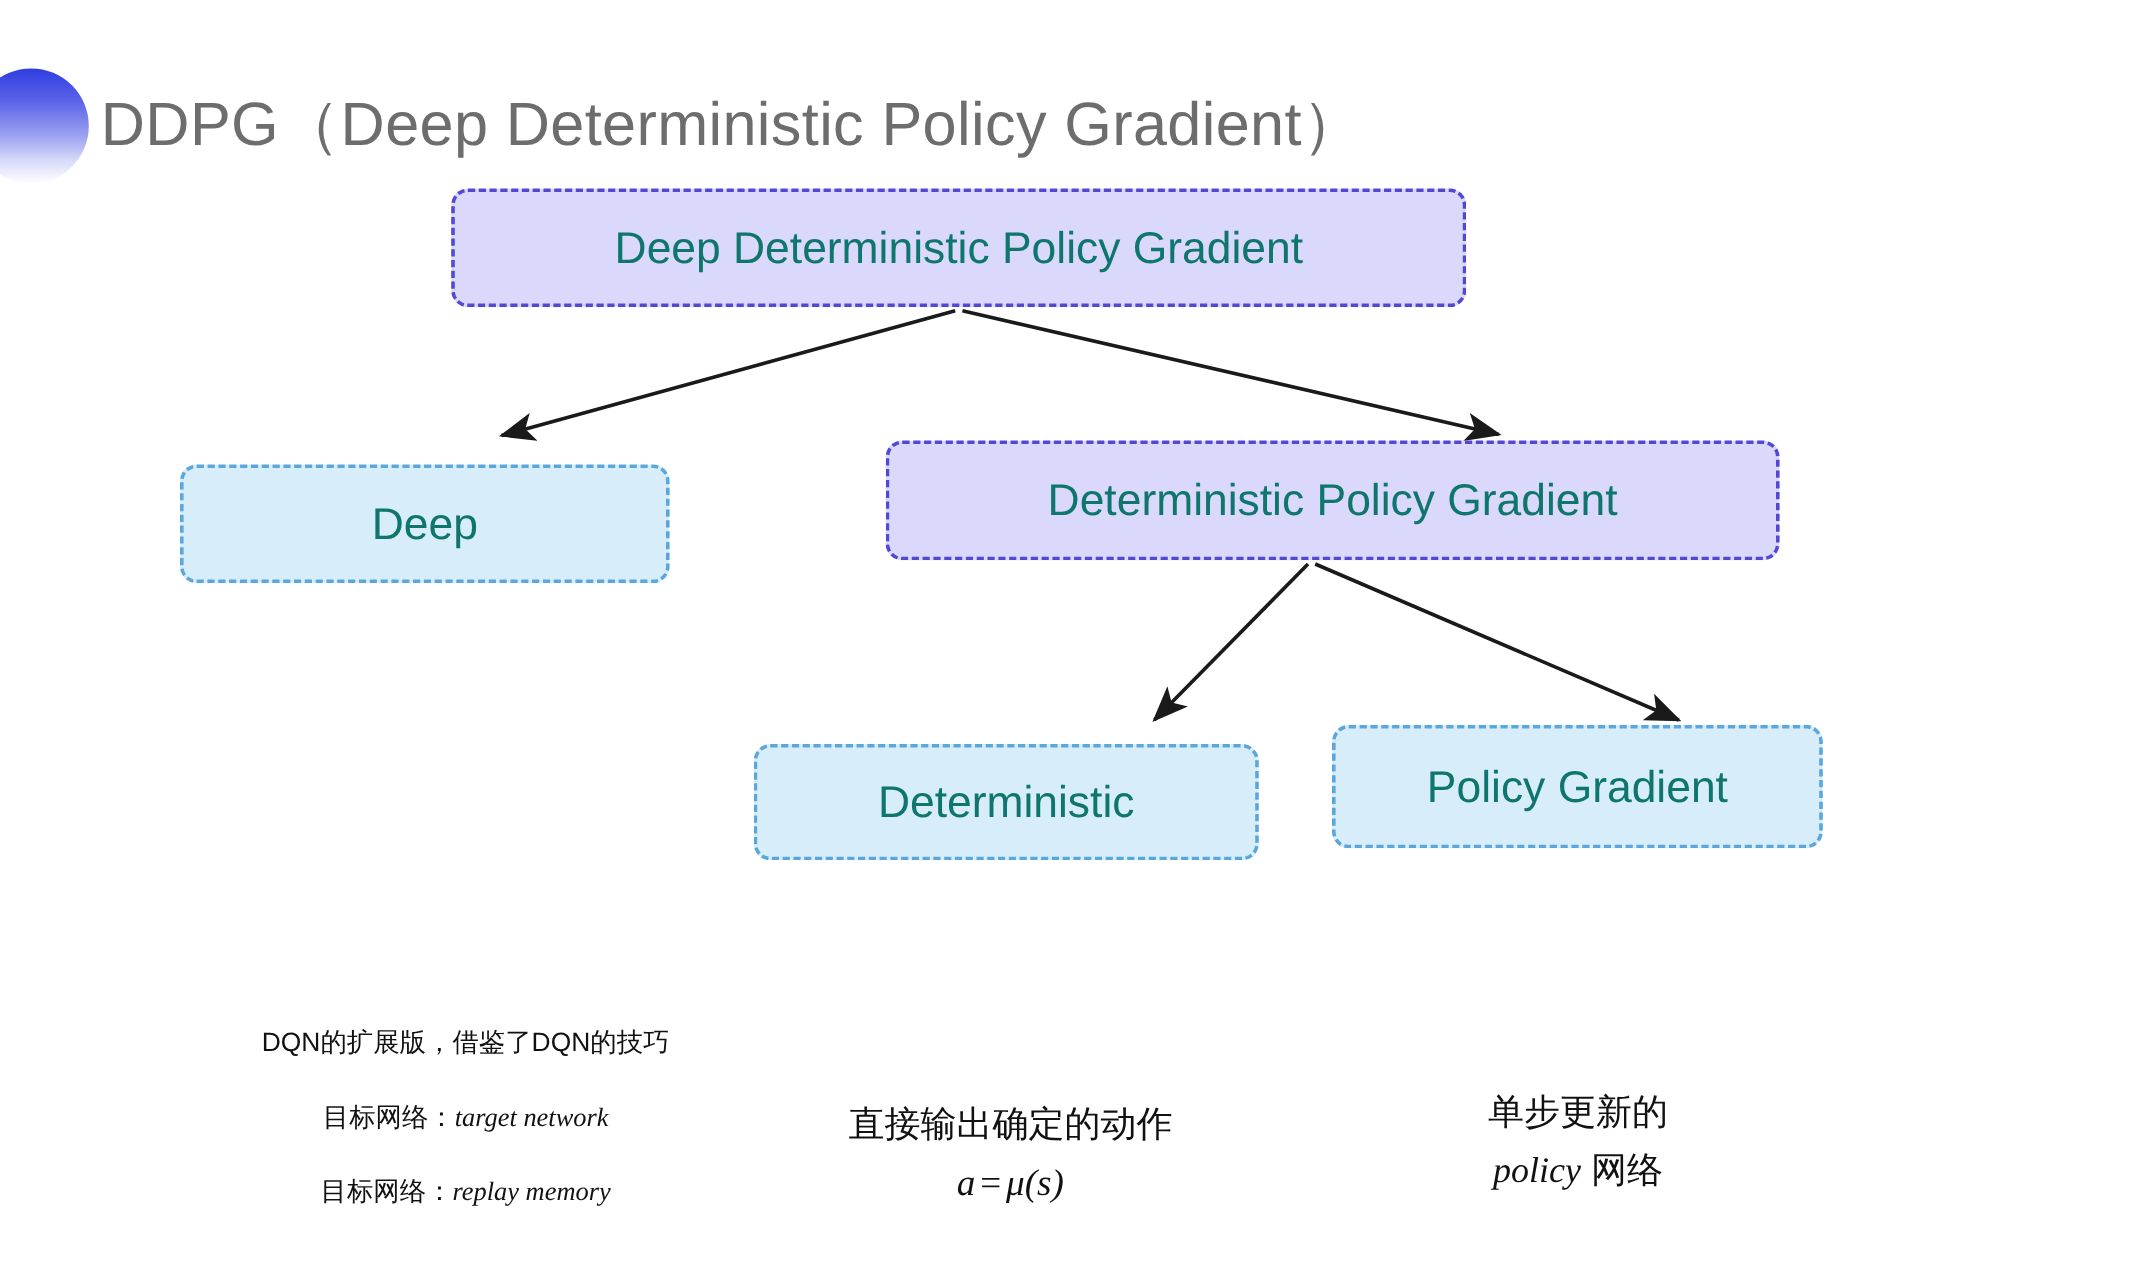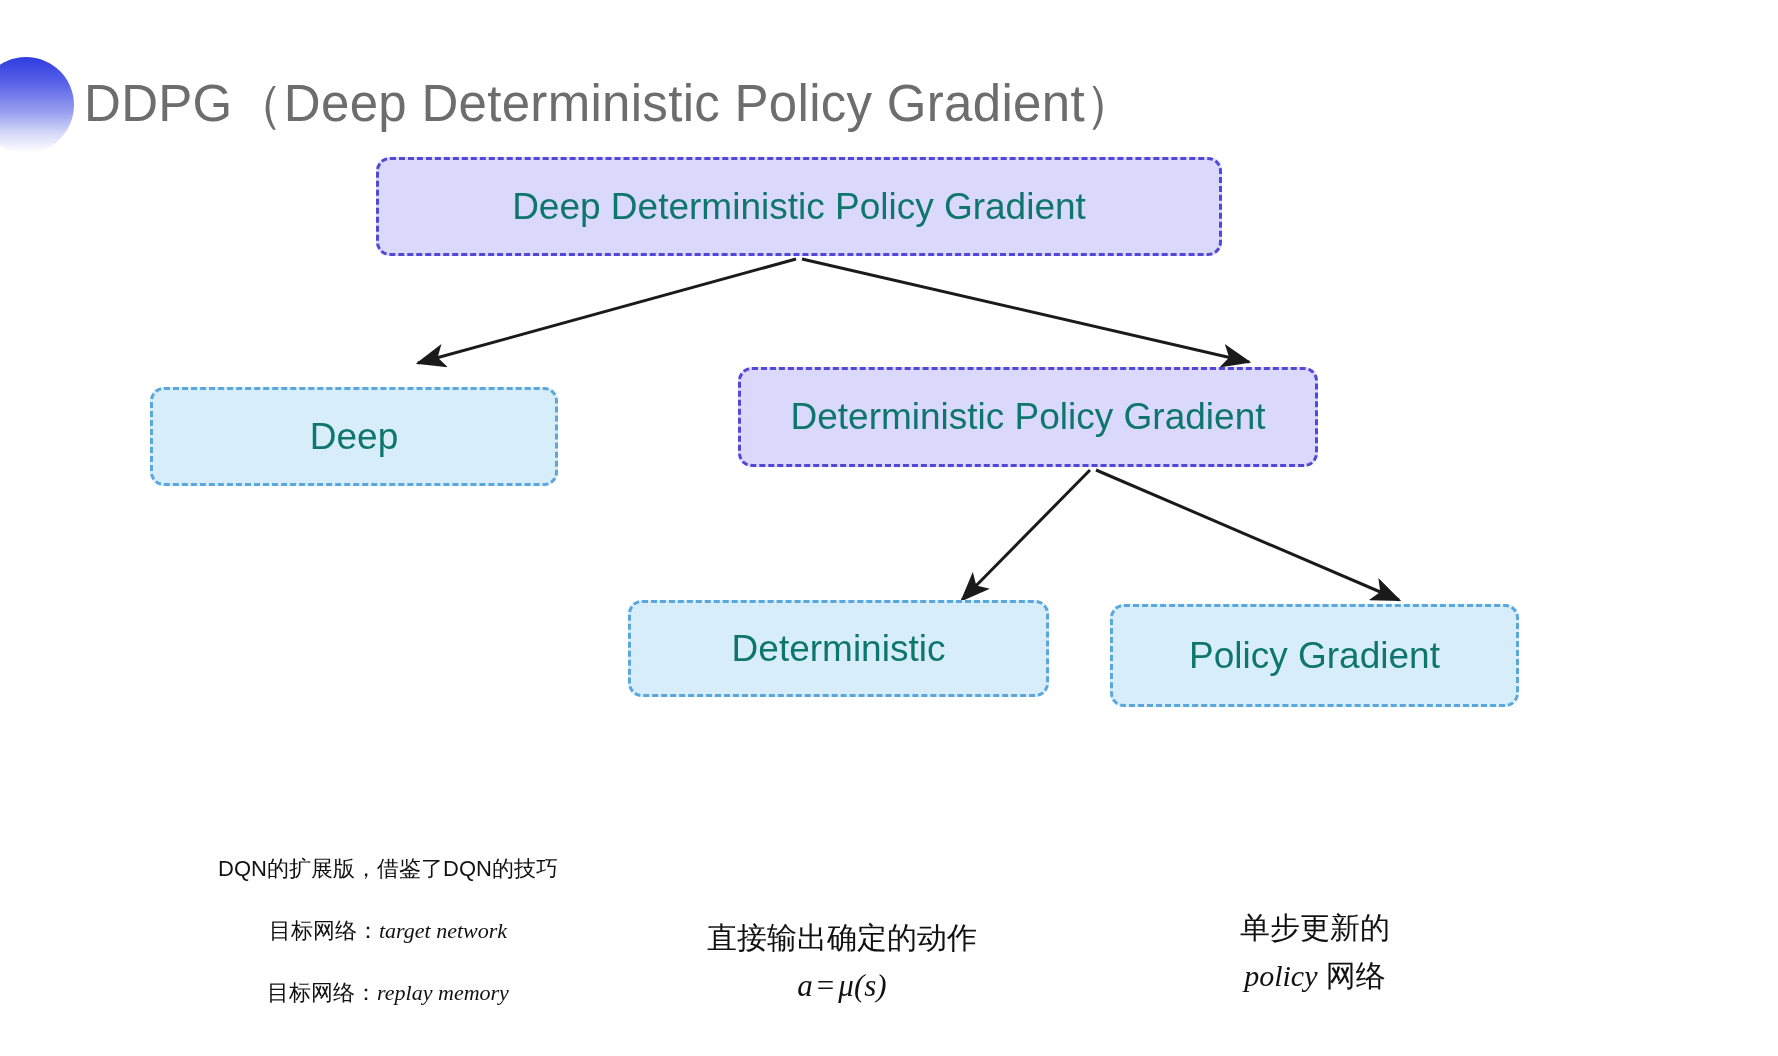--- a/index.html
+++ b/index.html
@@ -62,22 +62,22 @@
     background: #dad8fb;
     border-color: #5348d6;
   }
   .node.cyan {
     background: #d7eefa;
     border-color: #5ba7dc;
   }
 
   #node-root   { left: 376px;  top: 157px; width: 846px; height: 99px;  font-size: 37px; }
   #node-deep   { left: 150px;  top: 368px; width: 408px; height: 99px;  font-size: 37px; margin-top: 19px; }
-  #node-dpg    { left: 738px;  top: 367px; width: 580px; height: 100px; font-size: 37px; }
-  #node-det    { left: 628px;  top: 600px; width: 421px; height: 97px;  font-size: 37px; }
+  #node-dpg    { left: 738px;  top: 367px; width: 745px; height: 100px; font-size: 37px; }
+  #node-det    { left: 628px;  top: 620px; width: 421px; height: 97px;  font-size: 37px; }
   #node-pg     { left: 1110px; top: 604px; width: 409px; height: 103px;  font-size: 37px; }
 
   
   #arrows {
     position: absolute;
     left: 0;
     top: 0;
     width: 1778px;
     height: 1056px;
     pointer-events: none;

